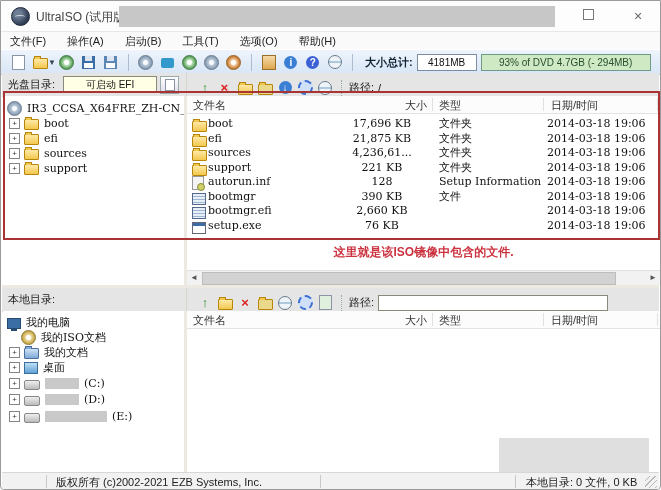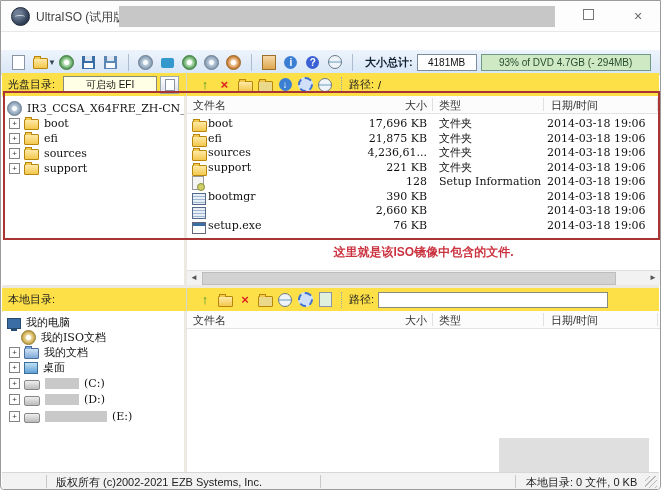--- a/index.html
+++ b/index.html
@@ -69,22 +69,22 @@
   .ic-desk{width:12px;height:10px;background:linear-gradient(#bfe0f5,#5f9fd5);border:1px solid #3a6f9b;margin-top:2px}
   .ic-app{width:12px;height:10px;background:#fff;border:1px solid #667;position:relative;margin-top:2px}
   .ic-app::before{content:"";position:absolute;left:0;top:0;width:100%;height:3px;background:#3a6ea5}
   .ic-sys{width:12px;height:10px;background:repeating-linear-gradient(#e8eef6 0 2px,#9fb6d4 2px 3px);
           border:1px solid #56688a;margin-top:2px}
   .ic-inf{width:10px;height:12px;background:#f4f4f4;border:1px solid #999;position:relative}
   .ic-inf::after{content:"";position:absolute;right:-2px;bottom:-2px;width:6px;height:6px;border-radius:50%;
           background:#cfd06a;border:1px solid #8a8a3a}
 
   
-  .panelbar{position:absolute;left:1px;width:657px;height:23px;background:#fde047;border-bottom:1px solid #d9d5cc;
-            display:flex;align-items:center}
+  .panelbar{position:absolute;left:1px;width:657px;height:23px;background:#e5e5e5;border-bottom:1px solid #d9d5cc;
+            display:flex;align-items:flex-end}
   .pb-left{width:184px;display:flex;align-items:center;height:100%;border-right:1px solid #d9d5cc}
   .pb-label{margin-left:6px;font-size:11px;color:#222}
   .bootbox{margin-left:8px;width:92px;height:15px;background:#ffffe6;border:1px solid #8a8a7a;
            text-align:center;font-size:10px;line-height:15px}
   .mini-btn{width:17px;height:16px;border:1px solid #9aa;background:linear-gradient(#fff,#dde);margin-left:3px;
             display:flex;align-items:center;justify-content:center}
   .strip{display:flex;align-items:center;margin-left:8px}
   .strip .tb-ic{margin:0 1px}
   .dotsep{width:1px;height:16px;border-left:1px dotted #9aa;margin:0 6px}
   .pathlabel{font-size:11px;color:#222}
@@ -102,21 +102,21 @@
 
   
   .flist{position:absolute;left:186px;width:473px;background:#fff}
   .fheader{position:absolute;left:0;top:0;width:100%;height:17px;background:#fcfcfc;border-bottom:1px solid #e3e3e3;
            font-size:11px;color:#333}
   .hsep{position:absolute;top:2px;width:1px;height:13px;background:#e0e0e0}
   .frow{position:absolute;left:0;width:100%;height:14px;font-family:"DejaVu Serif",serif;font-size:11px}
   .cell{position:absolute;top:0;line-height:14px;white-space:nowrap;overflow:hidden}
   .c-ic{left:5px;top:1px;position:absolute}
   .c-name{left:21px;width:138px}
-  .c-size{left:150px;width:90px;text-align:right}
+  .c-size{left:150px;width:90px;text-align:center}
   .c-type{left:252px;width:106px}
   .c-date{left:360px;width:106px}
   .h-name{left:6px}.h-size{left:150px;width:90px;text-align:right}.h-type{left:252px}.h-date{left:364px}
 
   
   .hscroll{position:absolute;left:186px;width:473px;height:14px;background:#f2f2f2;border-top:1px solid #e0e0e0}
   .sb-arrow{position:absolute;top:0;width:14px;height:13px;color:#555;font-size:8px;line-height:13px;text-align:center}
   .sb-thumb{position:absolute;left:15px;top:1px;width:412px;height:11px;background:#d2d2d2;border:1px solid #bdbdbd}
 
   
@@ -142,20 +142,28 @@
 <div class="window">
 
   <div class="titlebar">
     <span class="logo"></span>
     <span class="title-text">UltraISO (试用版)</span>
     <span class="t-redact"></span>
     <span class="winbtn btn-max"><i></i></span>
     <span class="winbtn btn-close">×</span>
   </div>
 
+  <div class="menubar">
+    <span>文件(F)</span>
+    <span>操作(A)</span>
+    <span>启动(B)</span>
+    <span>工具(T)</span>
+    <span>选项(O)</span>
+    <span>帮助(H)</span>
+  </div>
 
   <div class="toolbar">
     <span style="width:6px"></span>
     <span class="tb-ic">
         <span class="ic-page"></span>
       </span>
     <span class="tb-ic">
         <span class="ic-folder"></span>
       </span>
     <span class="caret">▼</span>
@@ -301,32 +309,35 @@
     </div>
     <div class="frow" style="top:64.5px">
       <span class="c-ic ic-folder"></span>
       <span class="cell c-name">support</span>
       <span class="cell c-size">221 KB</span>
       <span class="cell c-type">文件夹</span>
       <span class="cell c-date">2014-03-18 19:06</span>
     </div>
     <div class="frow" style="top:79px">
       <span class="c-ic ic-inf"></span>
+      <span class="cell c-name">autorun.inf</span>
       <span class="cell c-size">128</span>
       <span class="cell c-type">Setup Information</span>
       <span class="cell c-date">2014-03-18 19:06</span>
     </div>
     <div class="frow" style="top:93.5px">
       <span class="c-ic ic-sys"></span>
       <span class="cell c-name">bootmgr</span>
       <span class="cell c-size">390 KB</span>
+      <span class="cell c-type">文件</span>
       <span class="cell c-date">2014-03-18 19:06</span>
     </div>
     <div class="frow" style="top:108px">
       <span class="c-ic ic-sys"></span>
+      <span class="cell c-name">bootmgr.efi</span>
       <span class="cell c-size">2,660 KB</span>
       <span class="cell c-date">2014-03-18 19:06</span>
     </div>
     <div class="frow" style="top:122.5px">
       <span class="c-ic ic-app"></span>
       <span class="cell c-name">setup.exe</span>
       <span class="cell c-size">76 KB</span>
       <span class="cell c-date">2014-03-18 19:06</span>
     </div>
   </div>

